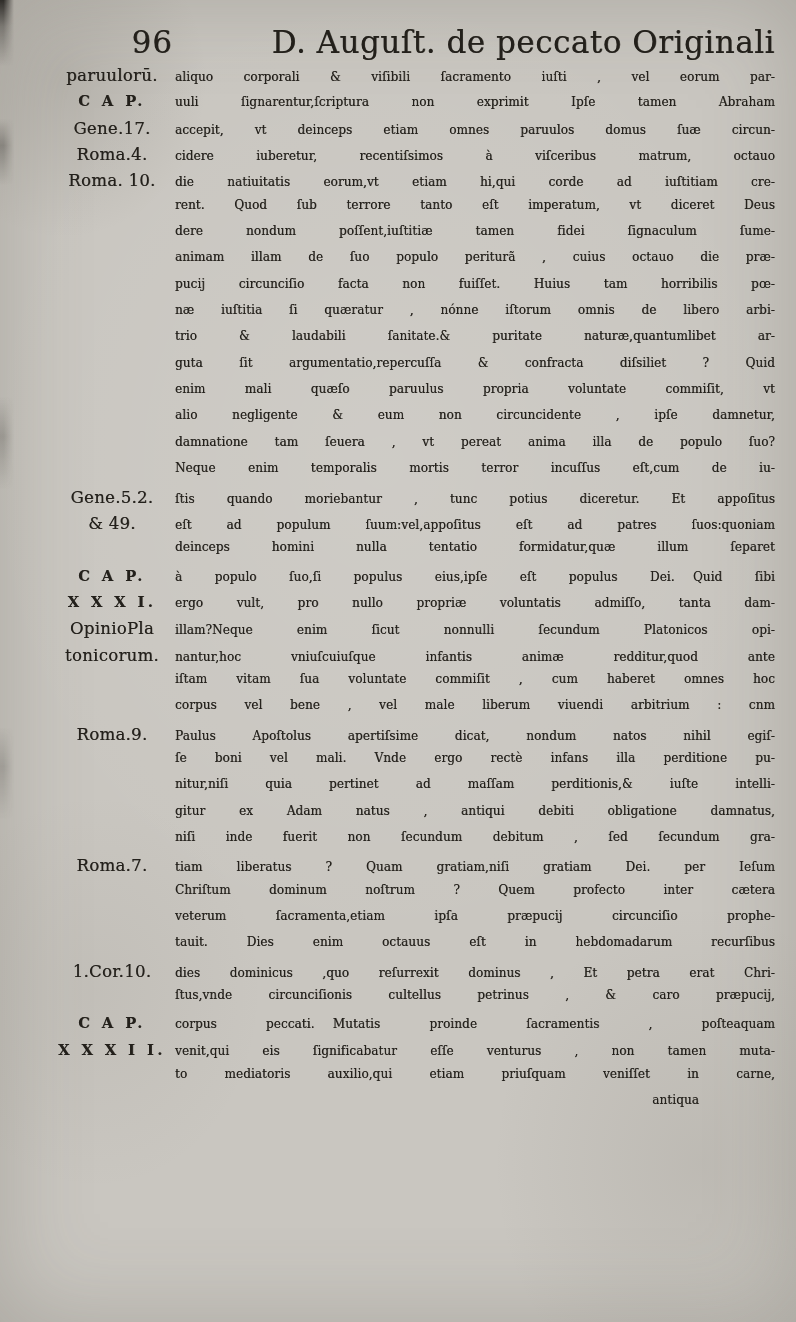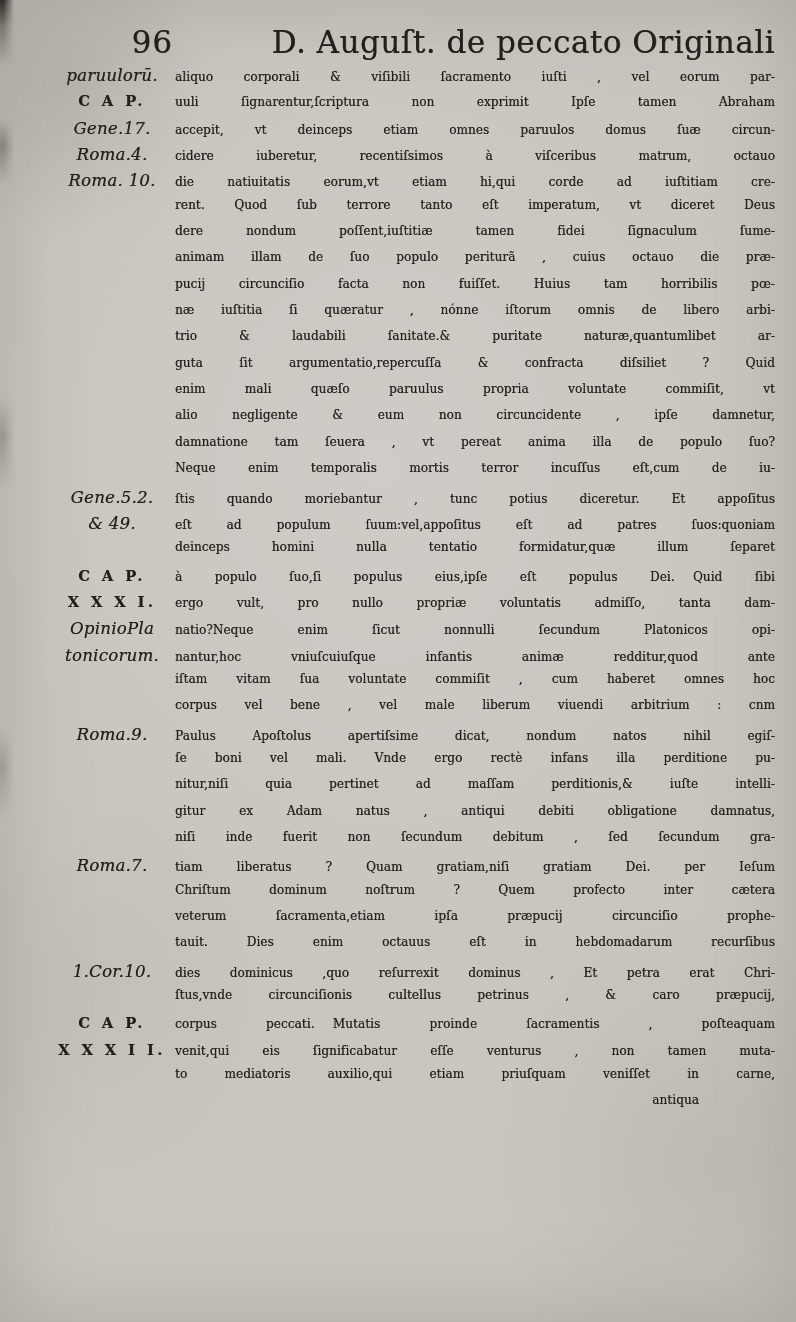--- a/index.html
+++ b/index.html
@@ -76,21 +76,20 @@
     align-items: baseline;
     height: 26.35px;
   }
   .margin-note {
     font-size: 16px;
     text-align: center;
     white-space: nowrap;
     padding-right: 6px;
   }
   .margin-note.ref {
-    font-style: italic;
     font-size: 16.5px;
     letter-spacing: 0.3px;
   }
   .margin-note.cap {
     font-style: normal;
     font-size: 14.5px;
     letter-spacing: 3.5px;
     font-weight: bold;
   }
   .body-line {
@@ -220,21 +219,21 @@
         <div class="body-line">à populo ſuo,ſi populus eius,ipſe eſt populus Dei.  Quid ſibi</div>
       </div>
 
       <div class="line-row">
         <div class="margin-note cap">X X X I.</div>
         <div class="body-line">ergo vult, pro nullo propriæ voluntatis admiſſo, tanta dam-</div>
       </div>
 
       <div class="line-row">
         <div class="margin-note ref">OpinioPla</div>
-        <div class="body-line">natio?Neque enim ſicut nonnulli ſecundum Platonicos opi-</div>
+        <div class="body-line">illam?Neque enim ſicut nonnulli ſecundum Platonicos opi-</div>
       </div>
 
       <div class="line-row">
         <div class="margin-note ref">tonicorum.</div>
         <div class="body-line">nantur,hoc vniuſcuiuſque infantis animæ redditur,quod ante</div>
       </div>
 
       <div class="line-row">
         <div class="margin-note"></div>
         <div class="body-line">iſtam vitam ſua voluntate commiſit , cum haberet omnes hoc</div>

